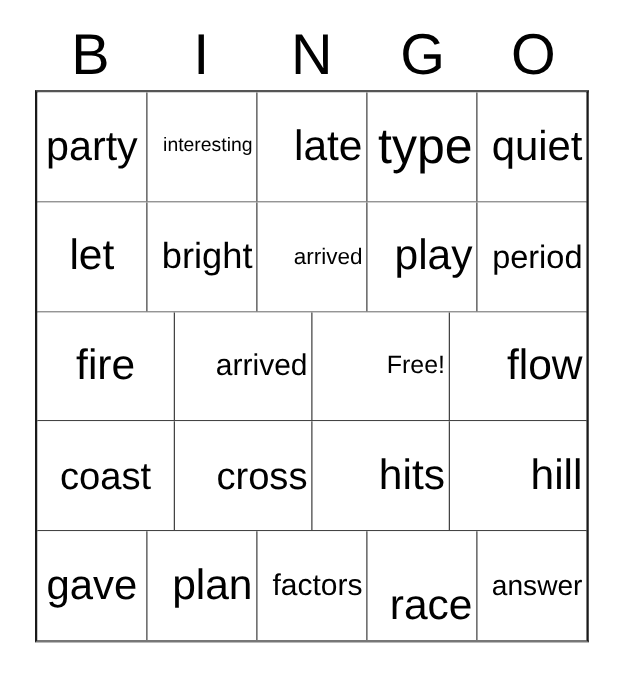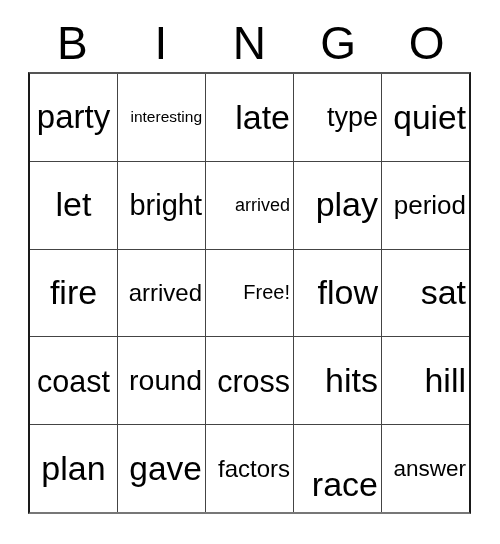--- a/index.html
+++ b/index.html
@@ -115,21 +115,21 @@
       <div class="bingo-cell">
           <span class="cell-text" style="font-size: 33px;">party</span>
         </div>
       <div class="bingo-cell">
           <span class="cell-text" style="font-size: 15.5px;">interesting</span>
         </div>
       <div class="bingo-cell">
           <span class="cell-text" style="font-size: 34px;">late</span>
         </div>
       <div class="bingo-cell">
-          <span class="cell-text" style="font-size: 27px; margin-left: 27px;">type</span>
+          <span class="cell-text" style="font-size: 40px; margin-left: 27px;">type</span>
         </div>
       <div class="bingo-cell">
           <span class="cell-text" style="font-size: 33.5px;">quiet</span>
         </div>
     </div>
 
     <div class="bingo-row">
       <div class="bingo-cell">
           <span class="cell-text" style="font-size: 34px;">let</span>
         </div>
@@ -153,49 +153,43 @@
         </div>
       <div class="bingo-cell">
           <span class="cell-text" style="font-size: 24px; margin-left: 43px;">arrived</span>
         </div>
       <div class="bingo-cell">
           <span class="cell-text" style="font-size: 20px;">Free!</span>
         </div>
       <div class="bingo-cell">
           <span class="cell-text" style="font-size: 34px;">flow</span>
         </div>
-      <div class="bingo-cell">
-          <span class="cell-text" style="font-size: 34px;">sat</span>
-        </div>
     </div>
 
     <div class="bingo-row">
       <div class="bingo-cell">
           <span class="cell-text" style="font-size: 30.5px;">coast</span>
         </div>
       <div class="bingo-cell">
-          <span class="cell-text" style="font-size: 28.5px;">round</span>
-        </div>
-      <div class="bingo-cell">
           <span class="cell-text" style="font-size: 30.5px;">cross</span>
         </div>
       <div class="bingo-cell">
           <span class="cell-text" style="font-size: 34px;">hits</span>
         </div>
       <div class="bingo-cell">
           <span class="cell-text" style="font-size: 34px;">hill</span>
         </div>
     </div>
 
     <div class="bingo-row">
       <div class="bingo-cell">
+          <span class="cell-text" style="font-size: 33.5px;">gave</span>
+        </div>
+      <div class="bingo-cell">
           <span class="cell-text" style="font-size: 34px;">plan</span>
-        </div>
-      <div class="bingo-cell">
-          <span class="cell-text" style="font-size: 33.5px;">gave</span>
         </div>
       <div class="bingo-cell">
           <span class="cell-text" style="font-size: 24px;">factors</span>
         </div>
       <div class="bingo-cell">
           <span class="cell-text" style="font-size: 34px; margin-top: 33px;">race</span>
         </div>
       <div class="bingo-cell">
           <span class="cell-text" style="font-size: 22.5px;">answer</span>
         </div>

